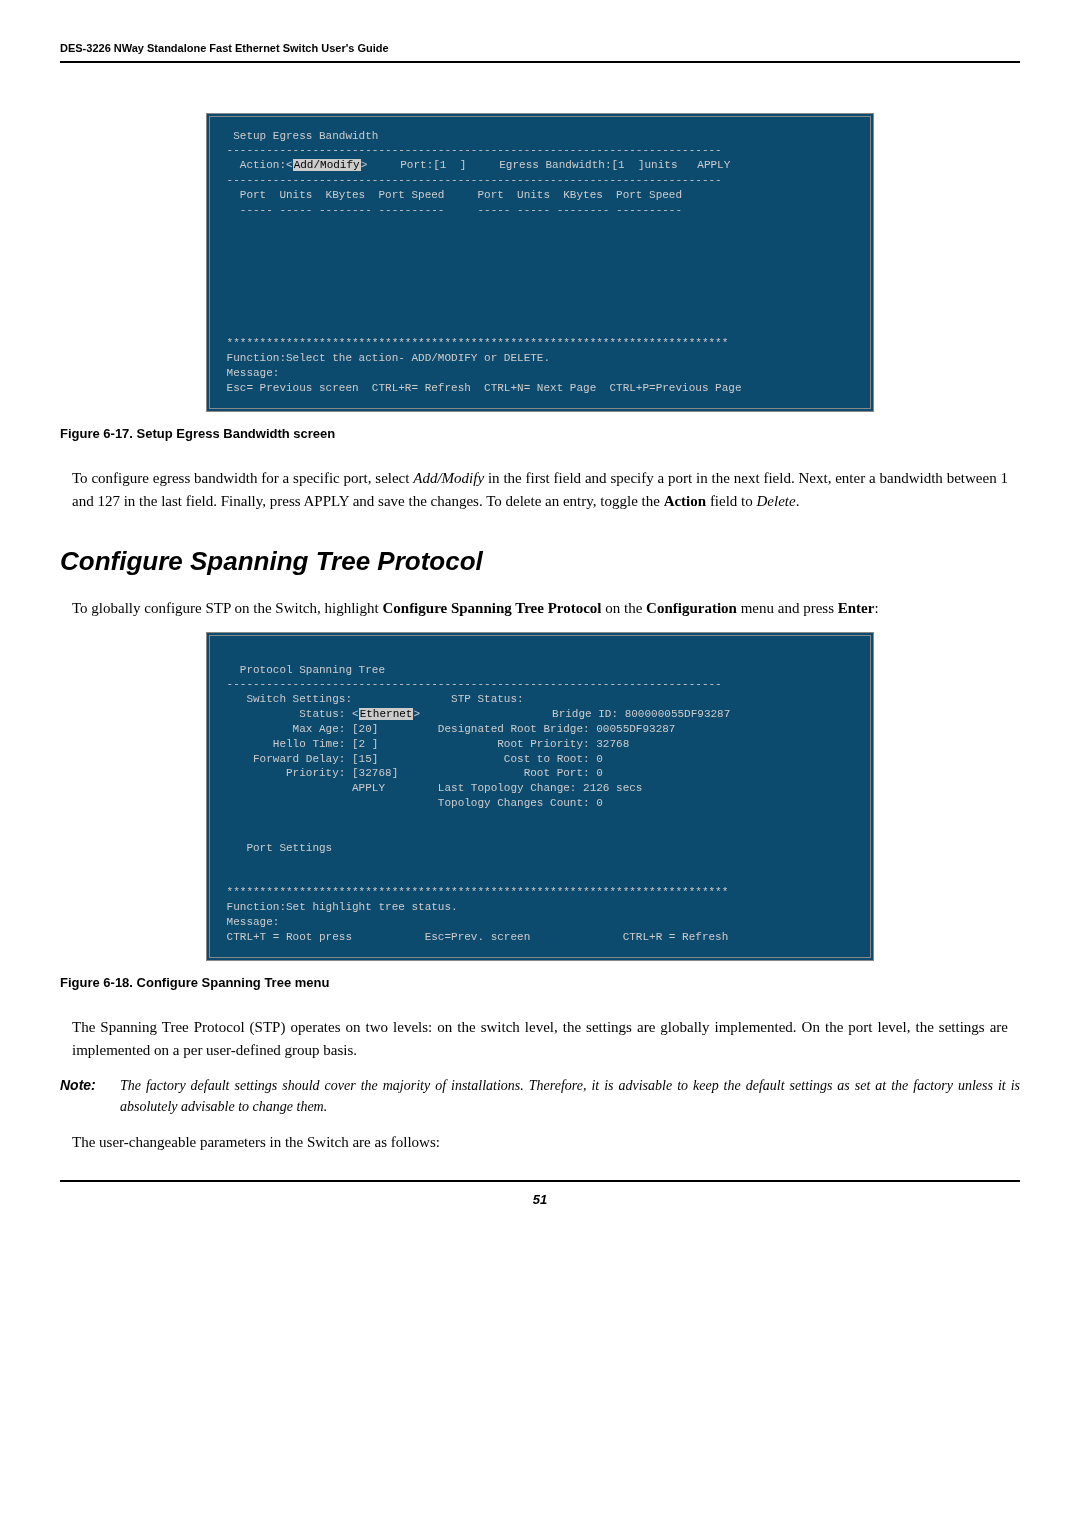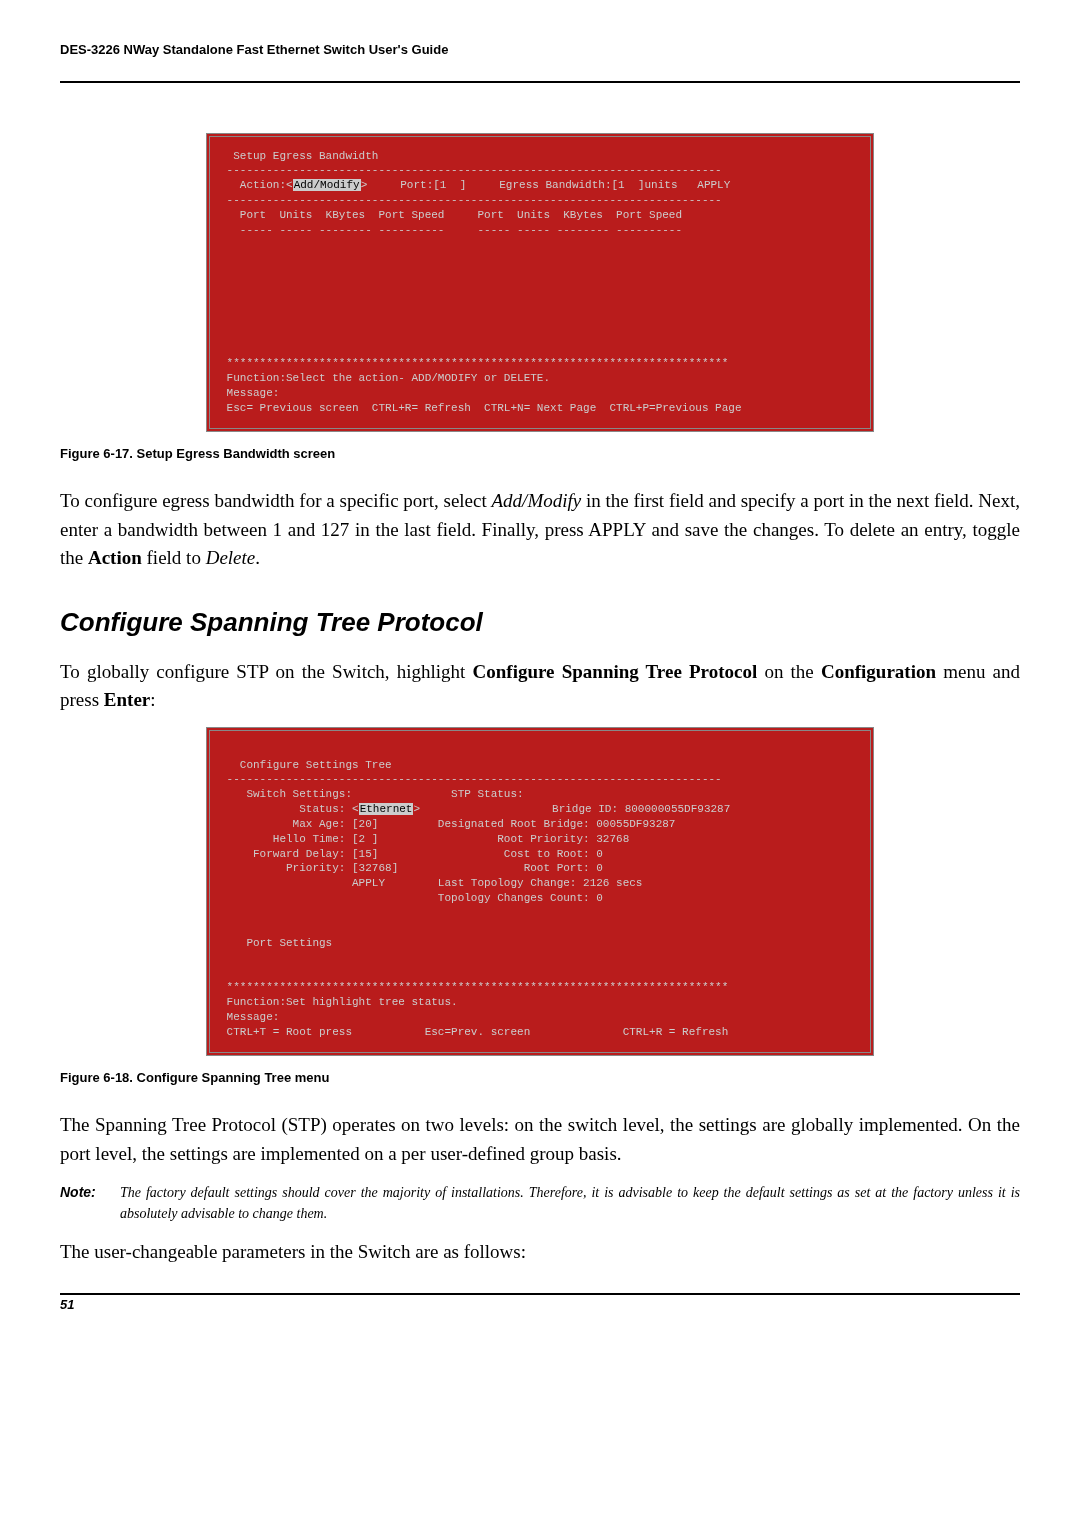--- a/index.html
+++ b/index.html
@@ -7,53 +7,53 @@
     background: #fff;
     margin: 0;
     padding: 40px 60px;
     color: #000;
     font-size: 14px;
     line-height: 1.5;
   }
   .header-title {
     font-family: Arial, sans-serif;
     font-weight: bold;
-    font-size: 13px;
+    font-size: 11px;
     border-bottom: 2px solid #000;
-    padding-bottom: 21px;
+    padding-bottom: 4px;
     margin-bottom: 50px;
   }
   .terminal-box {
     margin: 0 auto 12px auto;
     width: 640px;
     border: 4px double #888;
-    background: #b91c1c;
+    background: #0c4a6e;
     color: #ccc;
     font-family: 'Courier New', monospace;
     font-size: 11px;
     padding: 12px 10px;
     white-space: pre;
     line-height: 1.35;
   }
   .inverse {
     background: #ccc;
     color: #000;
     padding: 0 1px;
   }
   .figure-caption {
     font-family: Arial, sans-serif;
     font-weight: bold;
     font-size: 13px;
     text-align: left;
     margin: 10px 0 24px 0;
   }
   .body-text {
-    margin: 12px 0;
+    margin: 12px 12px;
     text-align: justify;
-    font-size: 19px;
+    font-size: 15px;
   }
   .italic { font-style: italic; }
   .bold { font-weight: bold; }
   h2.section {
     font-family: Arial, sans-serif;
     font-style: italic;
     font-weight: bold;
     font-size: 26px;
     margin: 30px 0 16px 0;
   }
@@ -65,21 +65,22 @@
   .note-label {
     font-family: Arial, sans-serif;
     font-weight: bold;
     font-style: italic;
     float: left;
     margin-left: -60px;
   }
   .footer-line {
     border-top: 2px solid #000;
     margin-top: 26px;
-    padding-top: 0;
+    padding-top: 8px;
+    text-align: center;
     font-family: Arial, sans-serif;
     font-weight: bold;
     font-style: italic;
     font-size: 13px;
   }
 </style>
 </head>
 <body>
 
 <div class="header-title">DES-3226 NWay Standalone Fast Ethernet Switch User's Guide</div>
@@ -110,21 +111,21 @@
 <span>To configure egress bandwidth for a specific port, select </span><span class="italic">Add/Modify</span><span> in the first field and specify a port in the next field. Next, enter a bandwidth between 1 and 127 in the last field. Finally, press APPLY and save the changes. To delete an entry, toggle the </span><span class="bold">Action</span><span> field to </span><span class="italic">Delete</span><span>.</span>
 </p>
 
 <h2 class="section">Configure Spanning Tree Protocol</h2>
 
 <p class="body-text">
 <span>To globally configure STP on the Switch, highlight </span><span class="bold">Configure Spanning Tree Protocol</span><span> on the </span><span class="bold">Configuration</span><span> menu and press </span><span class="bold">Enter</span><span>:</span>
 </p>
 
 <div class="terminal-box">
-<span>   Configure Settings Tree</span>
+<span>   Protocol Spanning Tree</span>
 <span> ---------------------------------------------------------------------------</span>
 <span>    Switch Settings:               STP Status:</span>
 <span>            Status: &lt;</span><span class="inverse">Ethernet</span><span>&gt;                    Bridge ID: 800000055DF93287</span>
 <span>           Max Age: [20]         Designated Root Bridge: 00055DF93287</span>
 <span>        Hello Time: [2 ]                  Root Priority: 32768</span>
 <span>     Forward Delay: [15]                   Cost to Root: 0</span>
 <span>          Priority: [32768]                   Root Port: 0</span>
 <span>                    APPLY        Last Topology Change: 2126 secs</span>
 <span>                                 Topology Changes Count: 0</span>
 <span></span>

